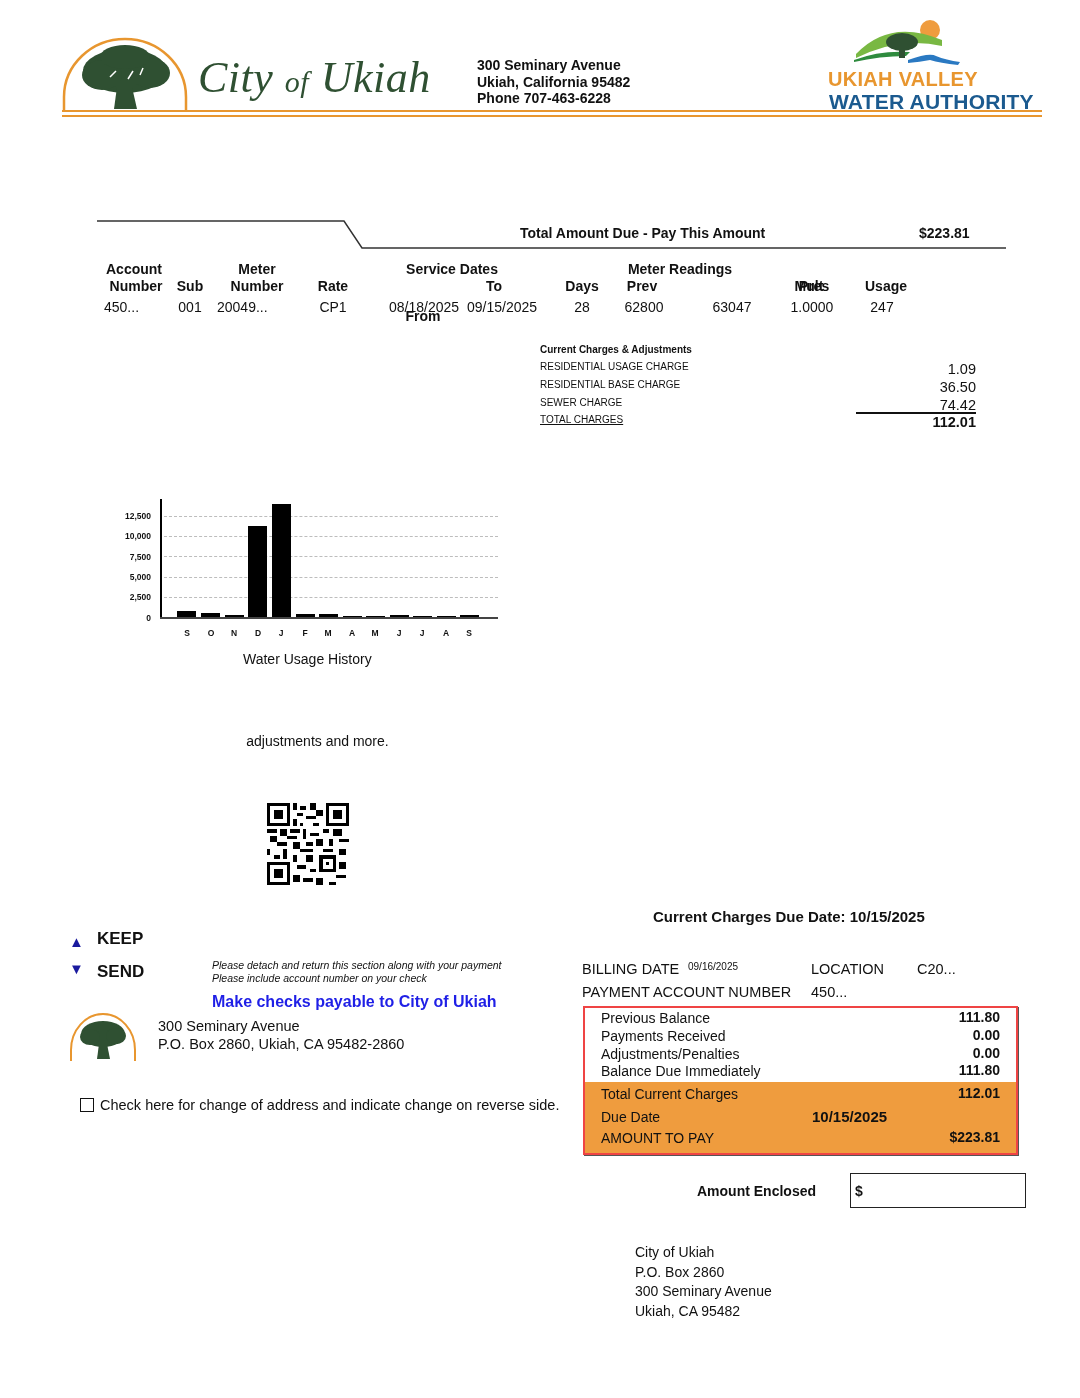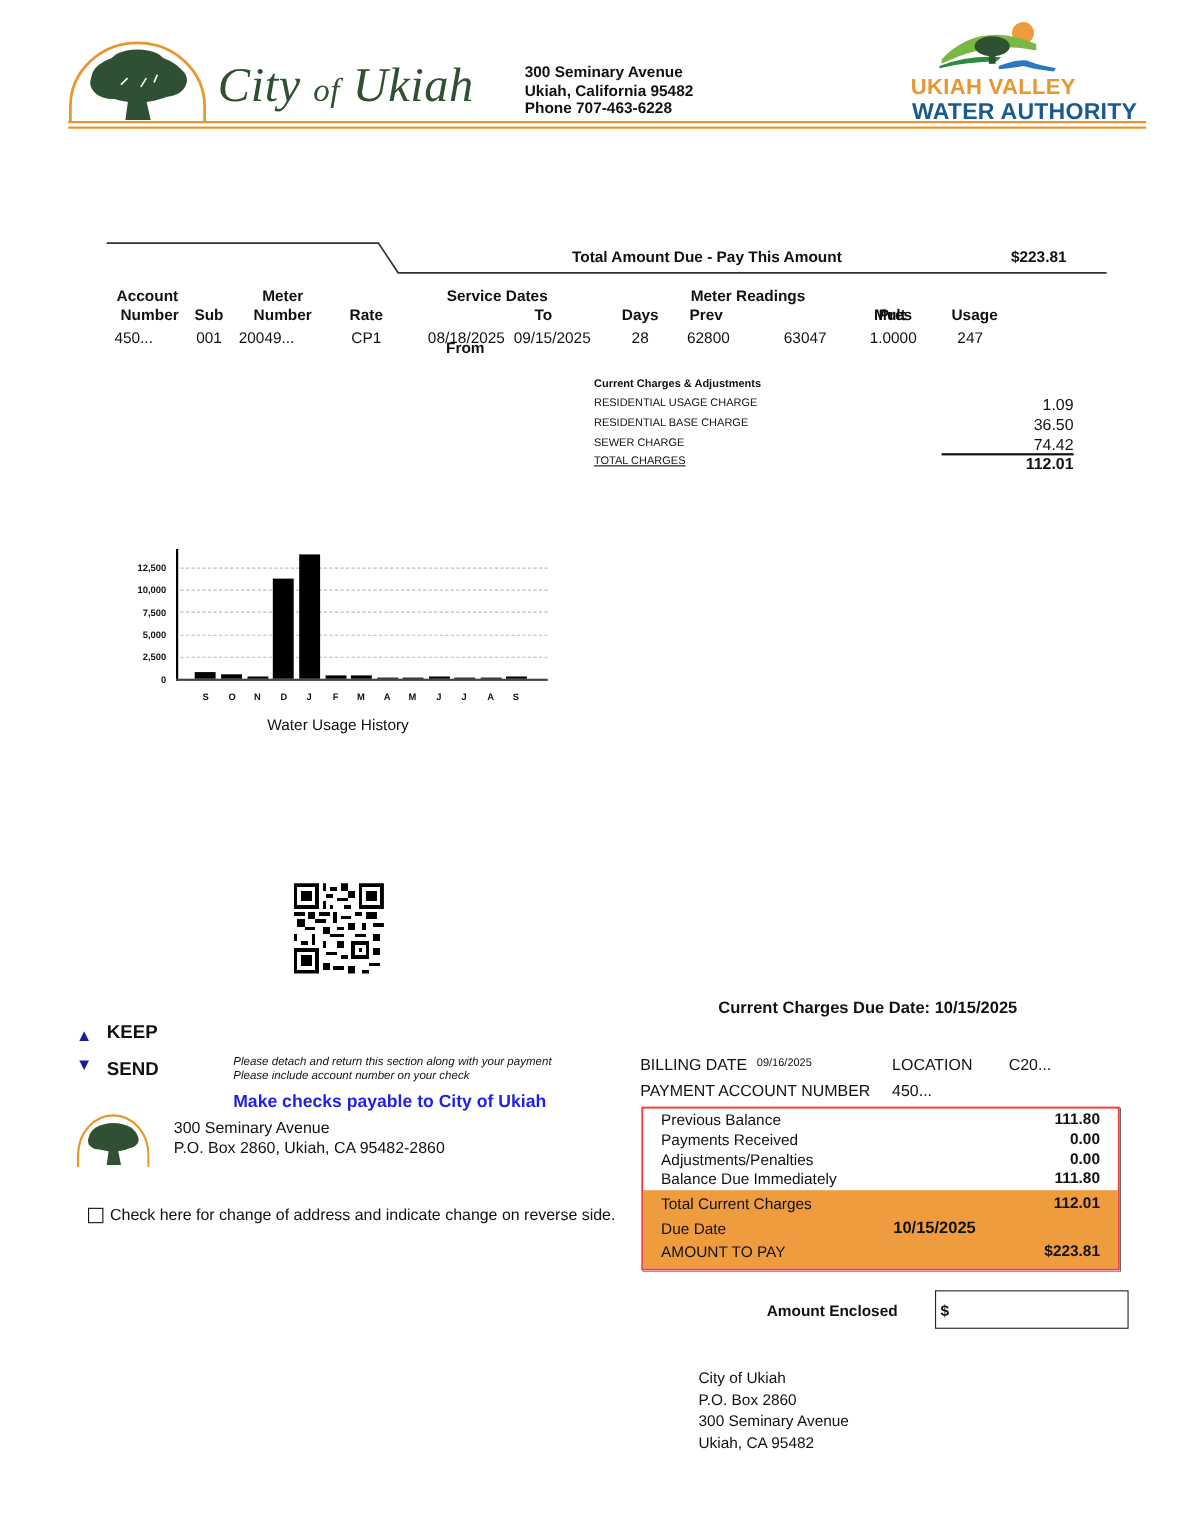--- a/index.html
+++ b/index.html
@@ -186,20 +186,21 @@
   <div class="xtick" style="left:235px;top:133px;">A</div>
   <div class="xtick" style="left:258px;top:133px;">M</div>
   <div class="xtick" style="left:282px;top:133px;">J</div>
   <div class="xtick" style="left:305px;top:133px;">J</div>
   <div class="xtick" style="left:329px;top:133px;">A</div>
   <div class="xtick" style="left:352px;top:133px;">S</div>
 </div>
 <div class="chart-title">Water Usage History</div>
 
 <div class="help">
+  <div>adjustments and more.</div>
 </div>
 <div class="abs" style="left:267px;top:803px;width:82px;height:82px;">
   <svg width="82" height="82" viewBox="0 0 25 25" shape-rendering="crispEdges">
     <rect width="25" height="25" fill="#fff"></rect>
     <g fill="#000">
       <rect x="0" y="0" width="7" height="7"></rect>
         <rect x="1" y="1" width="5" height="5" fill="#fff"></rect>
         <rect x="2" y="2" width="3" height="3"></rect>
       <rect x="18" y="0" width="7" height="7"></rect>
         <rect x="19" y="1" width="5" height="5" fill="#fff"></rect>

